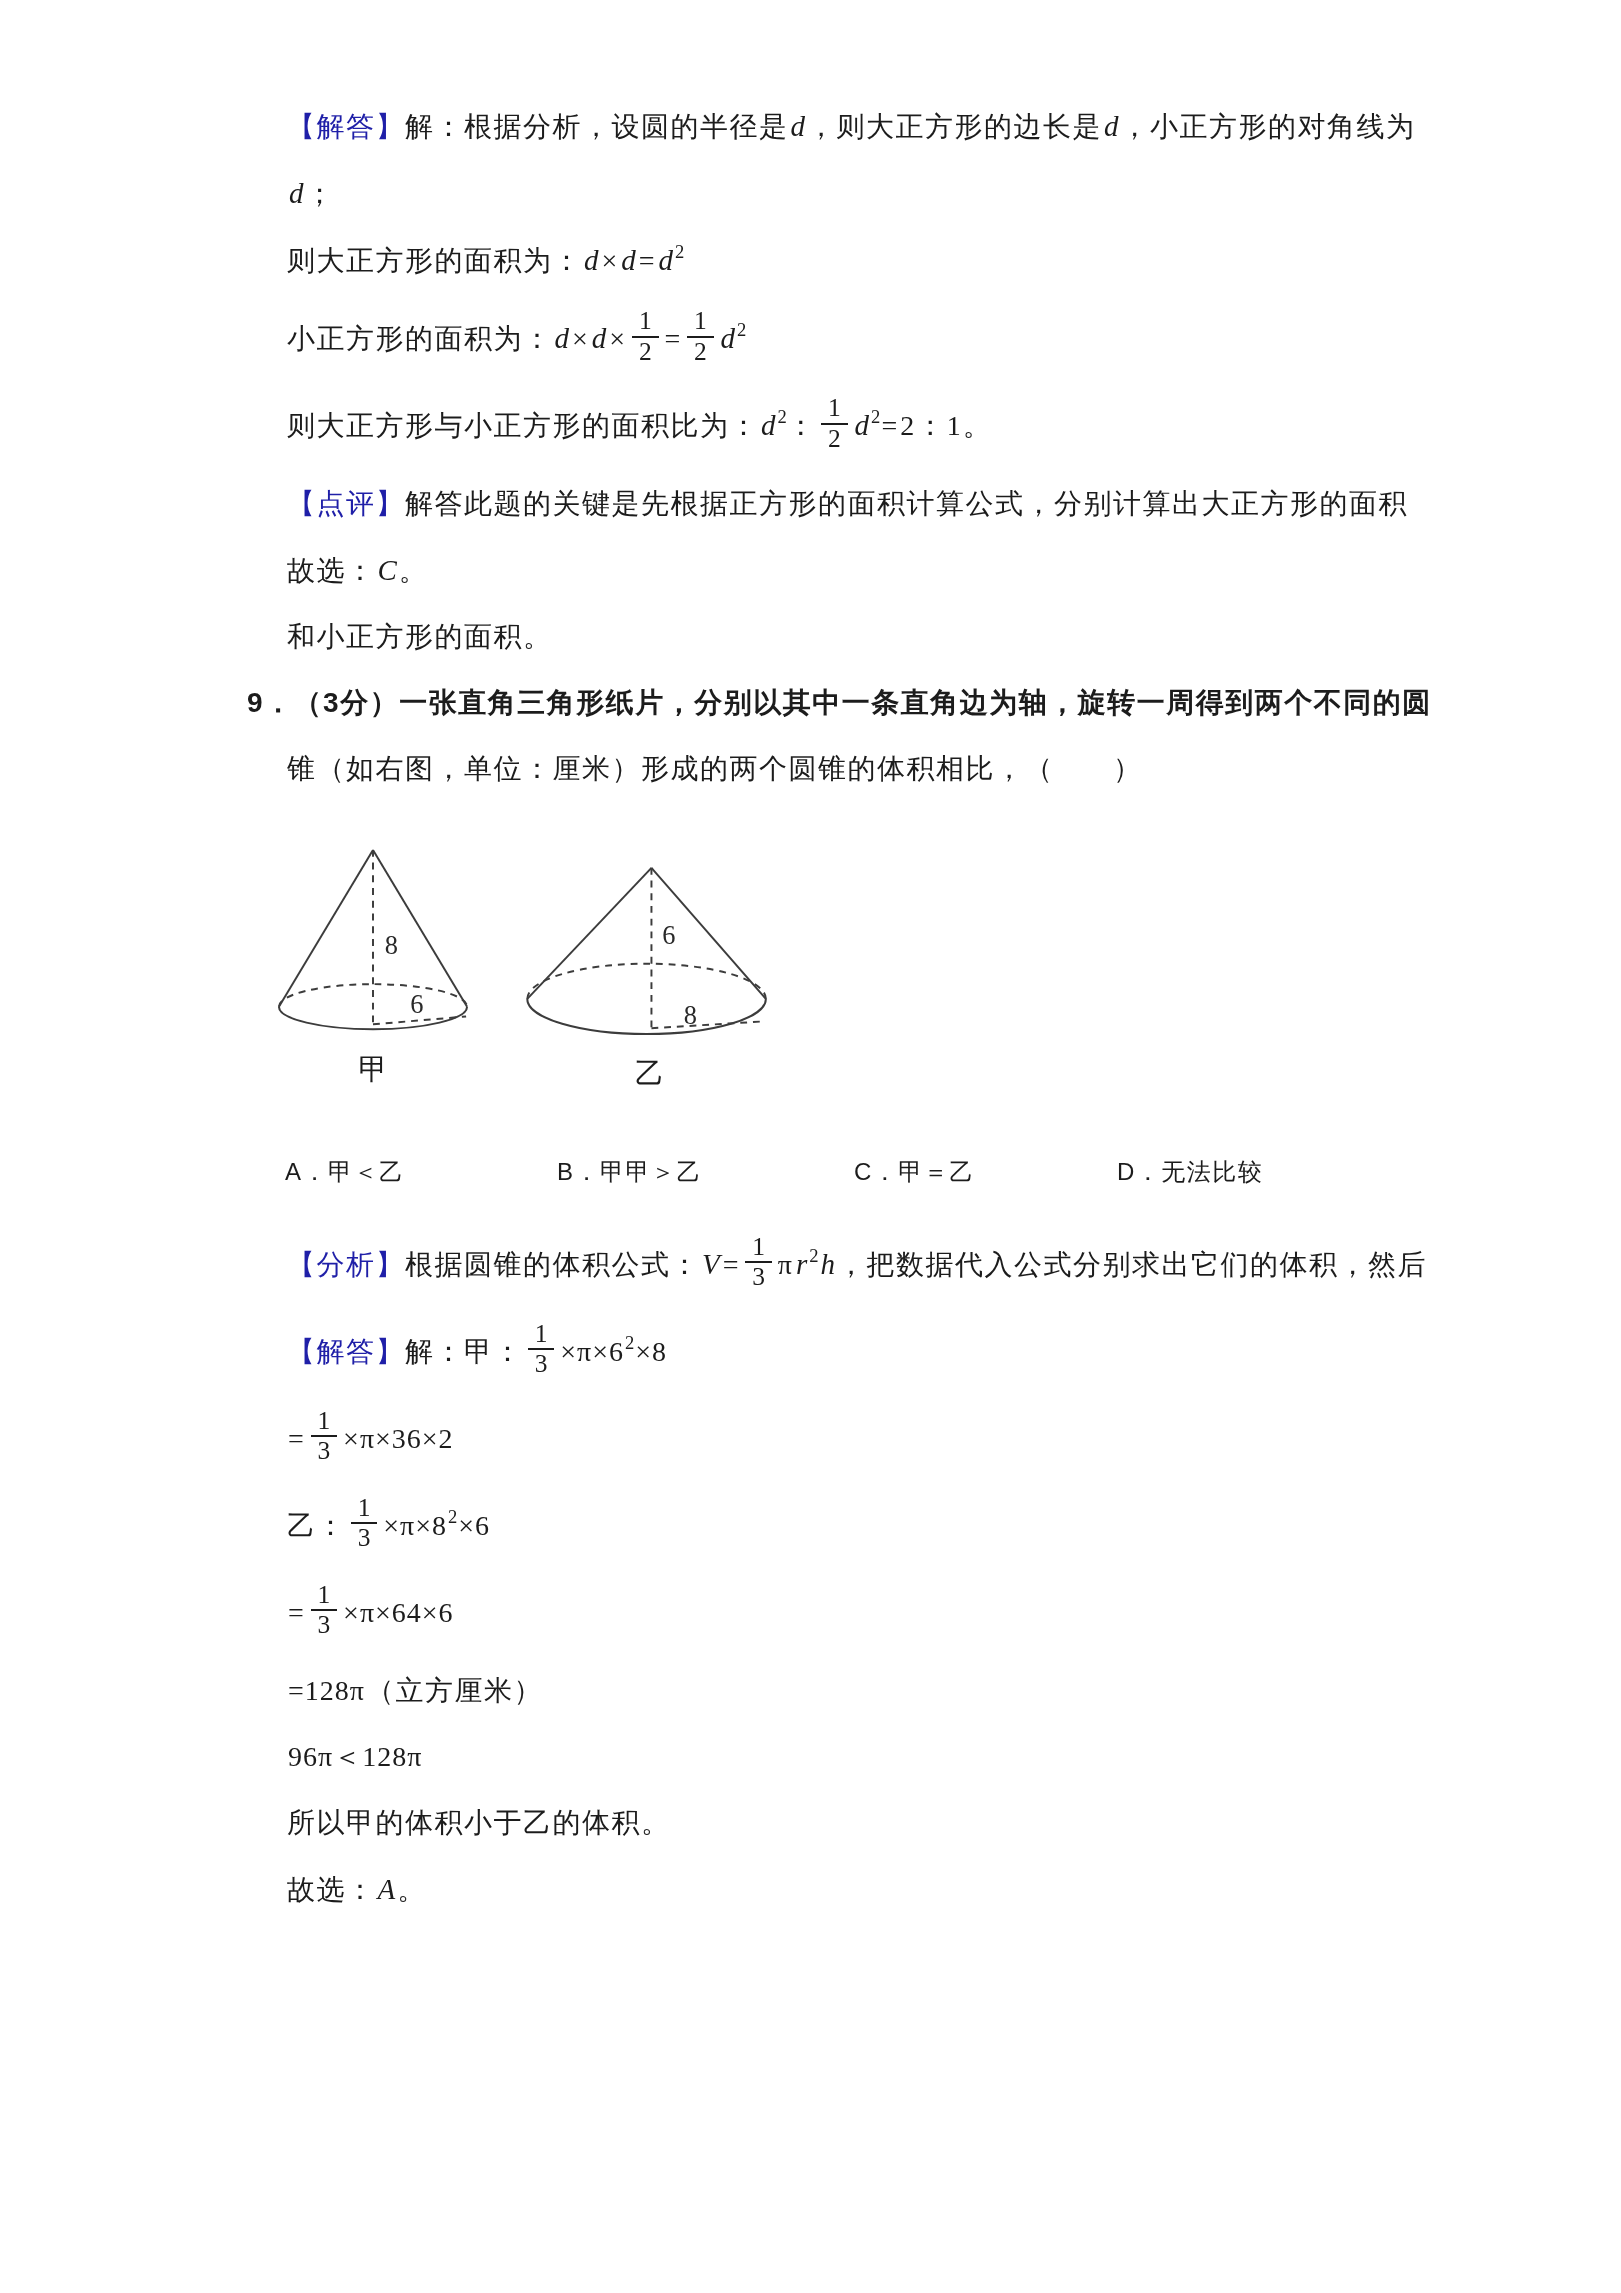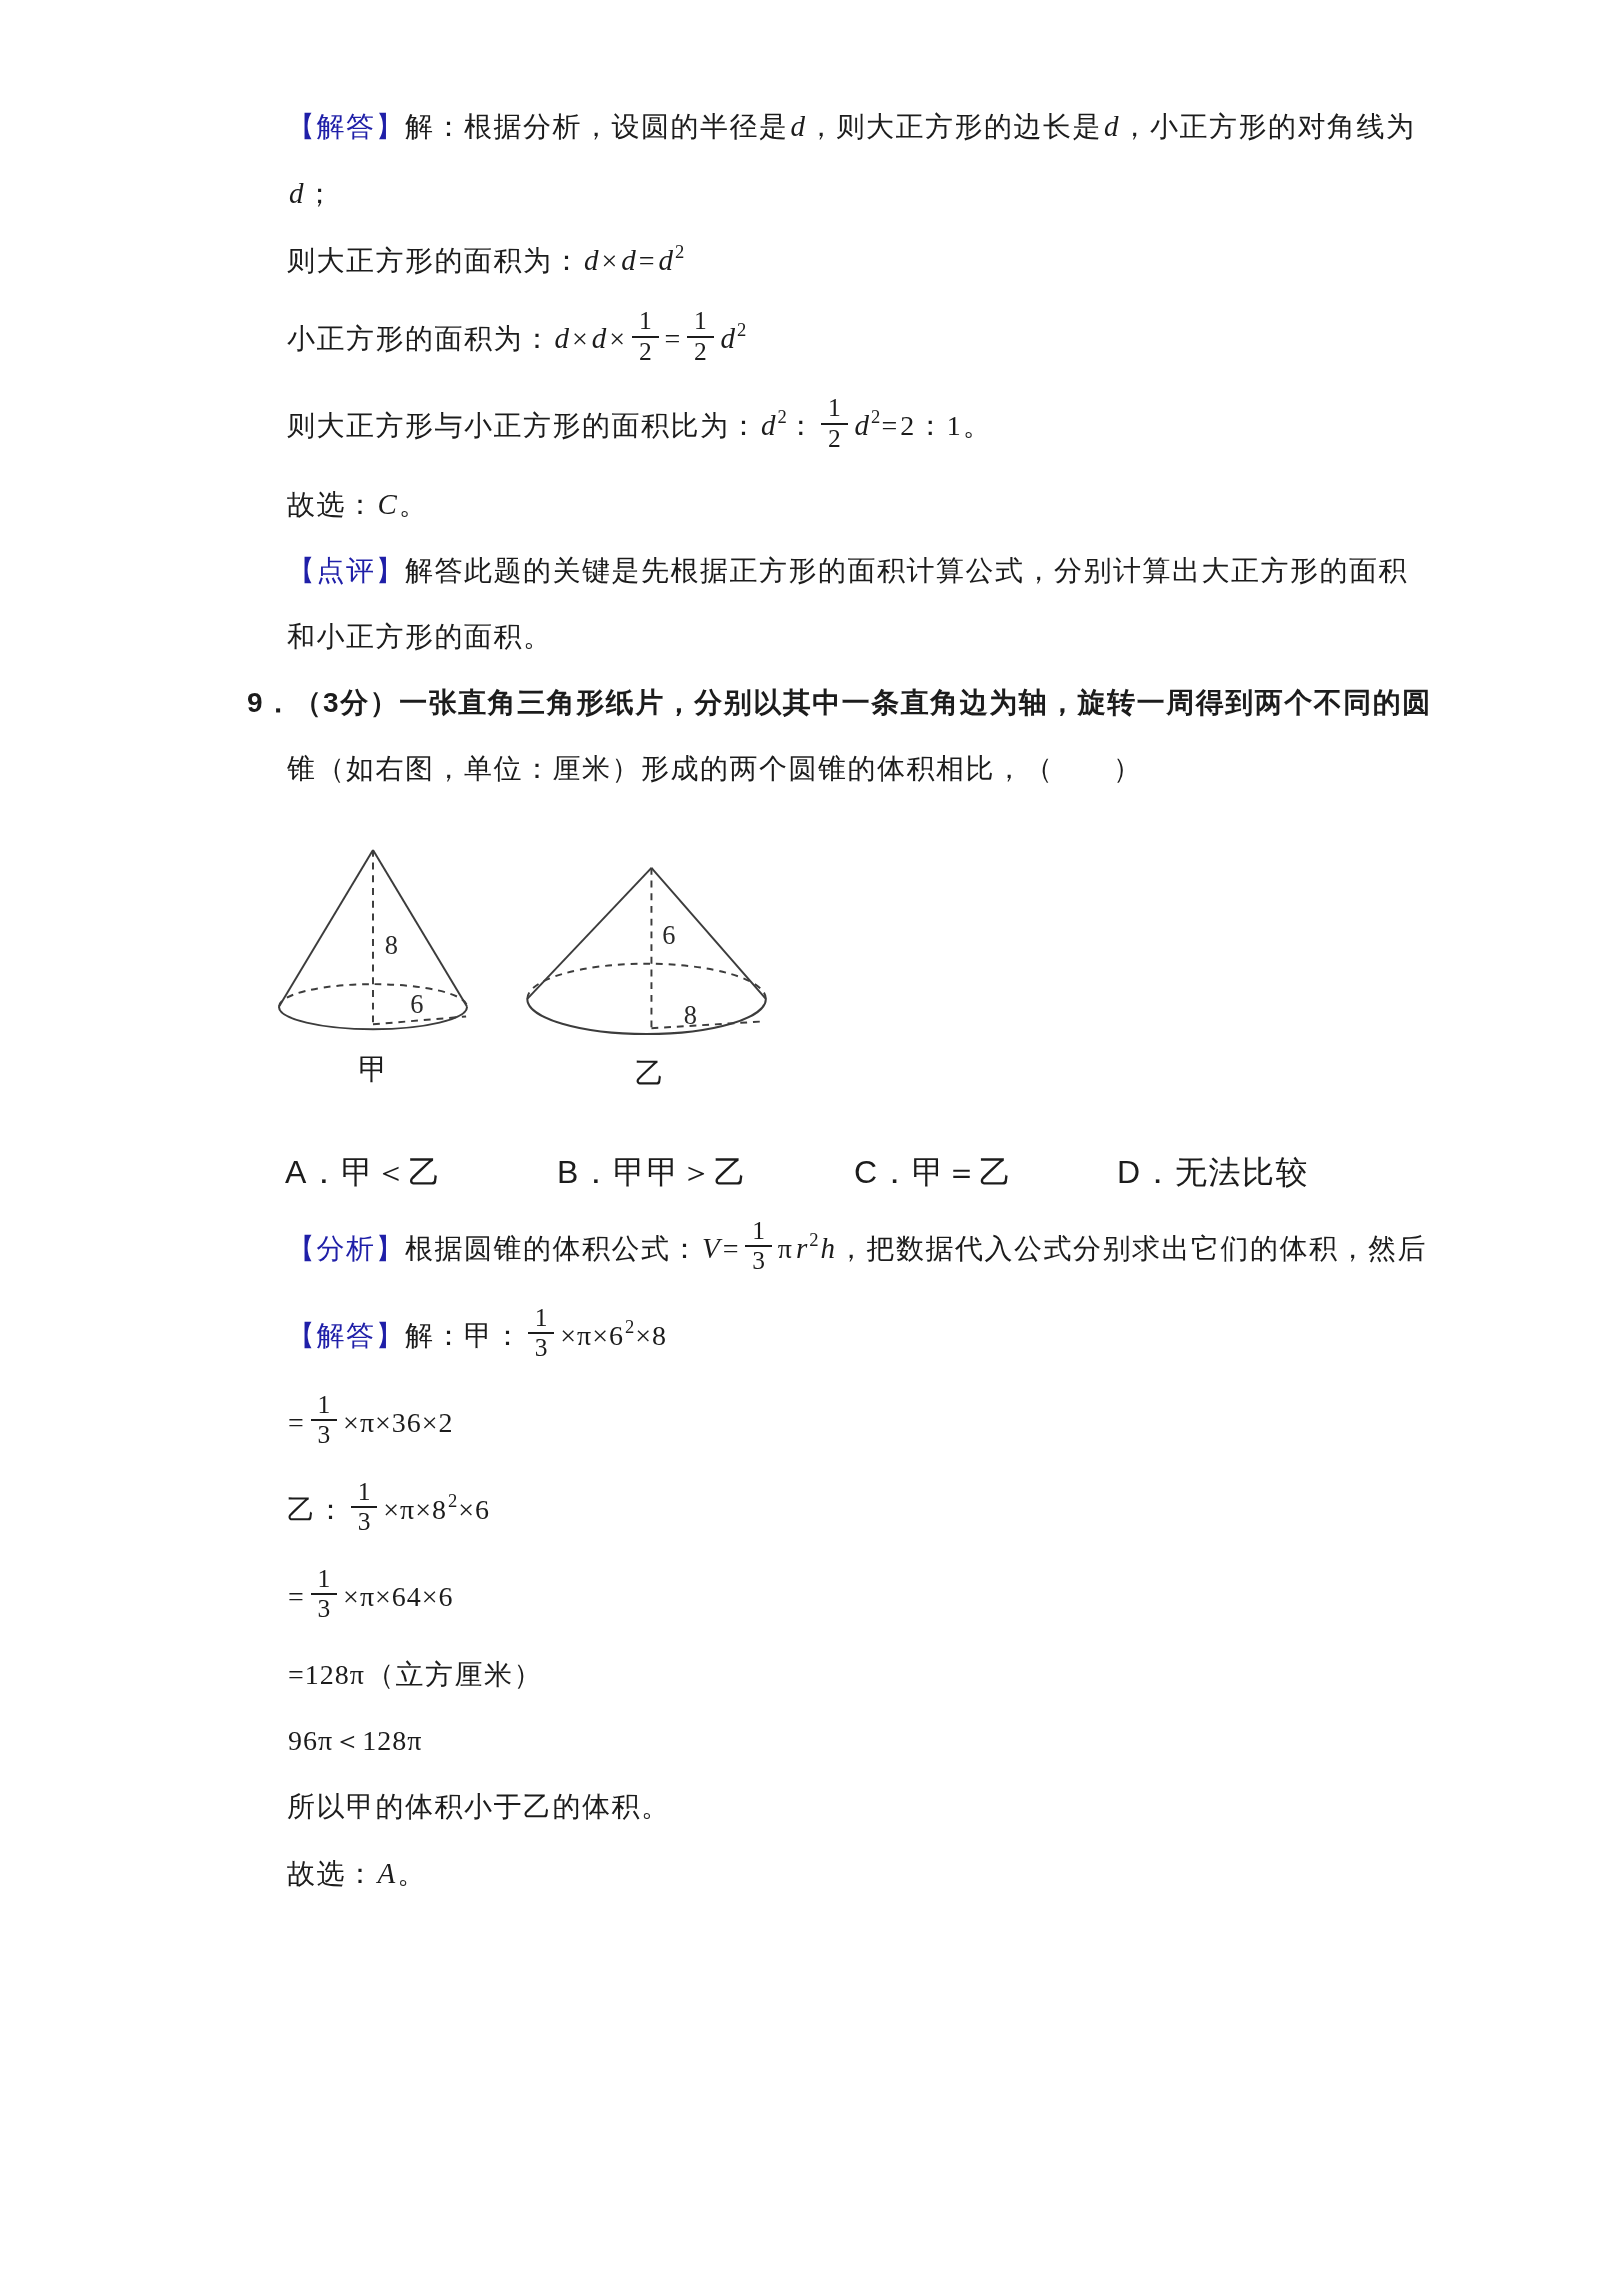--- a/index.html
+++ b/index.html
@@ -89,22 +89,22 @@
   svg .dash{fill:none;stroke:#3c3c3c;stroke-width:2;stroke-dasharray:7 6;}
   svg text{
     font-family:"Liberation Serif",serif;
     font-size:27px;
     fill:#2a2a2a;
   }
   
   .options{
     display:flex;
     padding-left:285px;
-    margin-bottom:32px;
-    font-size:32px;
+    margin-bottom:48px;
+    font-size:24px;
     line-height:36px;
     letter-spacing:1.5px;
     white-space:nowrap;
   }
   .opt-a{width:272px;}
   .opt-b{width:297px;}
   .opt-c{width:263px;}
 </style>
 </head>
 <body>
@@ -119,22 +119,22 @@
           <span class="num">1</span>
           <span class="den">2</span>
         </span><span class="mathn">=</span><span class="frac">
           <span class="num">1</span>
           <span class="den">2</span>
         </span><span class="var">d</span><span class="sup">2</span></div>
       <div class="line"><span class="cn">则大正方形与小正方形的面积比为：</span><span class="var">d</span><span class="sup">2</span><span class="cn">：</span><span class="frac">
           <span class="num">1</span>
           <span class="den">2</span>
         </span><span class="var">d</span><span class="sup">2</span><span class="mathn">=</span><span class="mathn">2</span><span class="cn">：</span><span class="mathn">1</span><span class="cn">。</span></div>
+      <div class="line"><span class="marker">【点评】</span><span class="cn">解答此题的关键是先根据正方形的面积计算公式，分别计算出大正方形的面积</span></div>
       <div class="line"><span class="cn">故选：</span><span class="var">C</span><span class="cn">。</span></div>
-      <div class="line"><span class="marker">【点评】</span><span class="cn">解答此题的关键是先根据正方形的面积计算公式，分别计算出大正方形的面积</span></div>
       <div class="line"><span class="cn">和小正方形的面积。</span></div>
       <div class="line q-line"><span class="cn">9．（3分）一张直角三角形纸片，分别以其中一条直角边为轴，旋转一周得到两个不同的圆</span></div>
       <div class="line"><span class="cn">锥（如右图，单位：厘米）形成的两个圆锥的体积相比，（　　）</span></div>
     </div>
 
   <div class="figure">
     <div class="cone-wrap cone-a">
       <svg width="212" height="196" viewBox="0 0 216 200">
         <path class="dash" d="M12,166 A96,23 0 0 1 204,166"></path>
         <path class="solid" d="M12,166 A96,23 0 0 0 204,166"></path>

